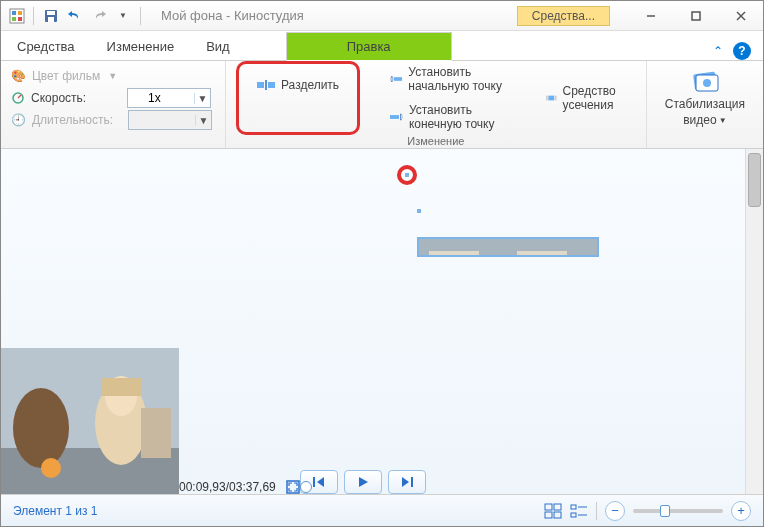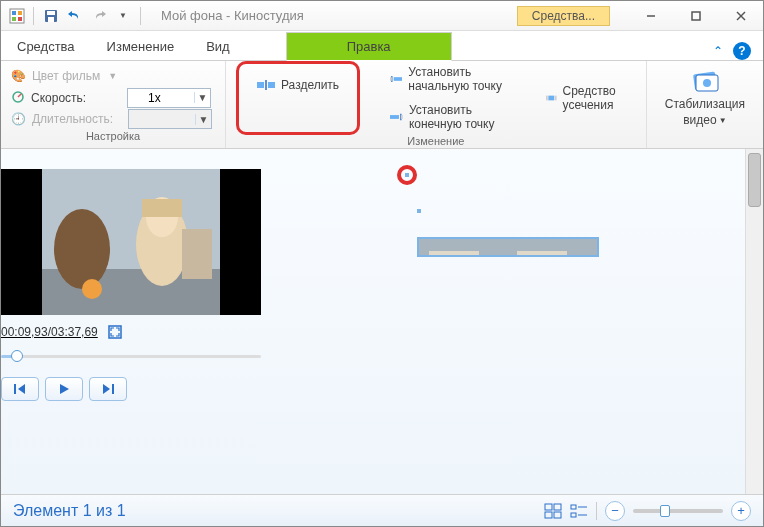--- a/index.html
+++ b/index.html
@@ -45,42 +45,42 @@
 .trim-icon { width: 18px; height: 12px; }
 .point-icon { width: 20px; height: 10px; }
 .vert-btn { display: flex; flex-direction: column; align-items: center; justify-content: center; padding: 2px 8px; cursor: pointer; font-size: 12px; color: #444; gap: 2px; text-align: center; }
 .stab-icon { width: 34px; height: 28px; }
 .group-edit { flex: 1; align-items: center; justify-content: center; flex-direction: column; display: flex; }
 .edit-rows { display: flex; gap: 20px; }
 .edit-col { display: flex; flex-direction: column; gap: 2px; }
 
 
 .workspace { flex: 1; display: flex; background: linear-gradient(#f9fcff, #eef5fb); overflow: hidden; }
-.preview-pane { width: 388px; display: flex; flex-direction: column; align-items: flex-start; padding-top: 20px; text-decoration: underline; }
+.preview-pane { width: 388px; display: flex; flex-direction: row; align-items: flex-end; padding-top: 20px; }
 .preview-video { width: 260px; height: 146px; background: #000; display: flex; align-items: center; justify-content: center; }
 .preview-img { width: 178px; height: 146px; }
 .time-row { display: flex; align-items: center; gap: 10px; margin-top: 10px; font-size: 12px; color: #333; }
 .fs-icon { width: 14px; height: 14px; cursor: pointer; }
 .seek { width: 260px; margin-top: 10px; position: relative; height: 14px; }
 .seek-track { position: absolute; top: 6px; left: 0; right: 0; height: 3px; background: linear-gradient(90deg, #a0c8f0 0%, #a0c8f0 5%, #ddd 5%, #ddd 100%); border-radius: 2px; }
 .seek-thumb { position: absolute; top: 1px; left: 4%; width: 12px; height: 12px; background: #fff; border: 1px solid #5a9bd5; border-radius: 50%; }
 .controls { display: flex; gap: 6px; margin-top: 14px; }
 .ctl-btn { width: 38px; height: 24px; background: linear-gradient(#fff, #eaf2fb); border: 1px solid #9cc2e6; border-radius: 4px; display: flex; align-items: center; justify-content: center; cursor: pointer; color: #2a6fc9; }
 
 .timeline-pane { flex: 1; padding: 16px 12px 0 8px; overflow: hidden; position: relative; }
 .clip-row { display: flex; align-items: center; margin-bottom: 24px; }
 .clip-hl-wrap { border: 4px solid #e03030; border-radius: 14px; padding: 4px; }
 .clip-body { display: flex; border: 2px solid #7db4e8; }
 .clip-row:not(:first-child) { margin-left: 20px; }
 .vscroll { position: absolute; right: 0; top: 0; bottom: 0; width: 18px; background: #f0f0f0; border-left: 1px solid #ddd; }
 .vscroll .thumb { position: absolute; top: 4px; left: 2px; right: 2px; height: 54px; background: #c8c8c8; border-radius: 3px; border: 1px solid #aaa; }
 
 
 .statusbar { height: 32px; background: linear-gradient(#f8fbfe, #e9f1f9); border-top: 1px solid #d0d0d0; display: flex; align-items: center; padding: 0 12px; }
-.status-text { font-size: 16px; color: #2a6fc9; }
+.status-text { font-size: 12px; color: #2a6fc9; }
 .status-right { margin-left: auto; display: flex; align-items: center; gap: 8px; }
 .view-btn { width: 18px; height: 16px; cursor: pointer; }
 .zoom-btn { width: 20px; height: 20px; border: 1px solid #9cc2e6; border-radius: 50%; display: flex; align-items: center; justify-content: center; color: #2a6fc9; cursor: pointer; font-size: 13px; background: #fff; }
 .zoom-track { width: 90px; height: 4px; background: #ccc; border-radius: 2px; position: relative; }
 .zoom-thumb { position: absolute; left: 30%; top: -4px; width: 10px; height: 12px; background: #fff; border: 1px solid #5a9bd5; border-radius: 2px; }
 </style>
 </head>
 <body>
 
 <div class="window">
@@ -172,21 +172,20 @@
         </div>
       </div>
       <div class="rrow disabled">
         <span>🕘</span>
         <span class="lbl">Длительность:</span>
         <div class="combo disabled">
           <input disabled="" value="" style="">
           <span class="dd">▼</span>
         </div>
       </div>
-      <div class="rgroup-label">Настройка</div>
     </div>
 
     <div class="rgroup group-edit">
       <div class="edit-rows">
         <div class="highlight-red">
           <div class="rbtn">
             <svg class="split-icon" viewBox="0 0 18 10">
                 <rect x="0" y="2" width="7" height="6" fill="#6ab0f3"></rect>
                 <rect x="11" y="2" width="7" height="6" fill="#6ab0f3"></rect>
                 <line x1="9" y1="0" x2="9" y2="10" stroke="#2a6fc9" stroke-width="1.5"></line>

